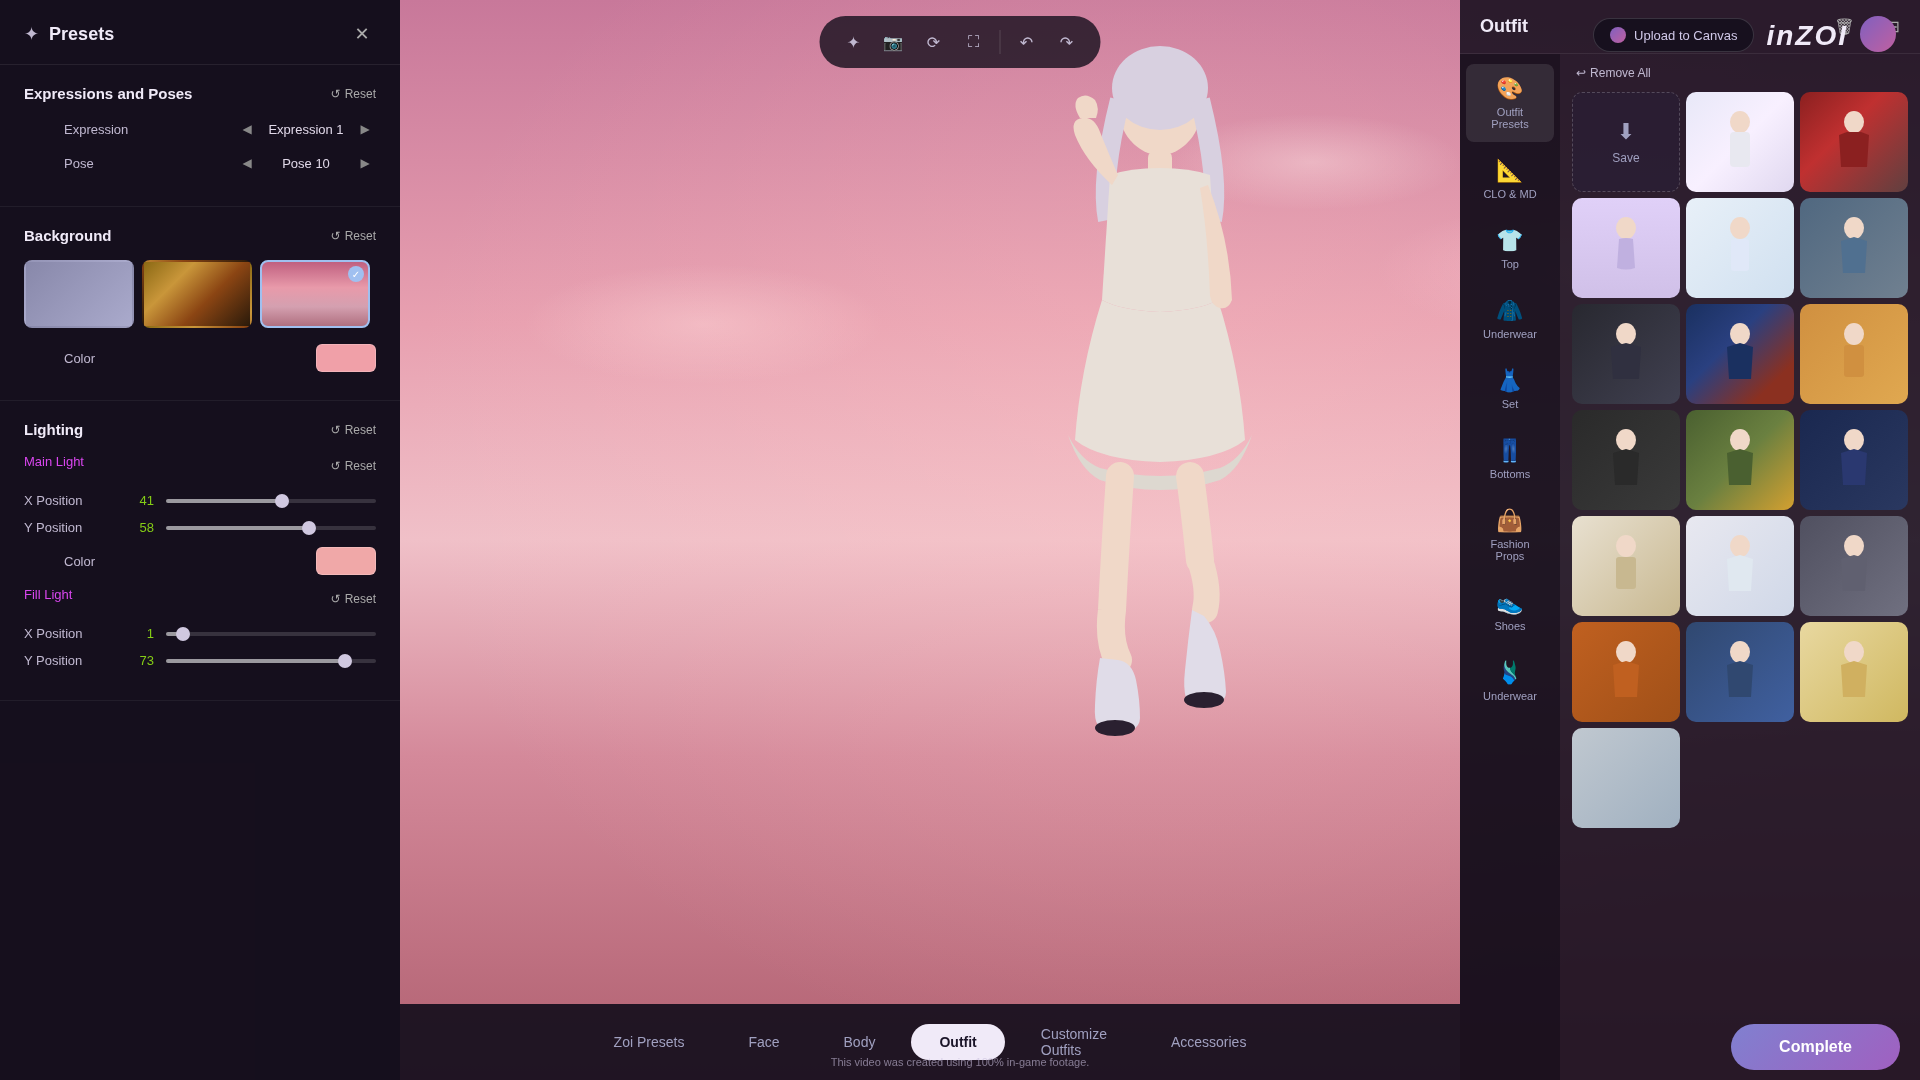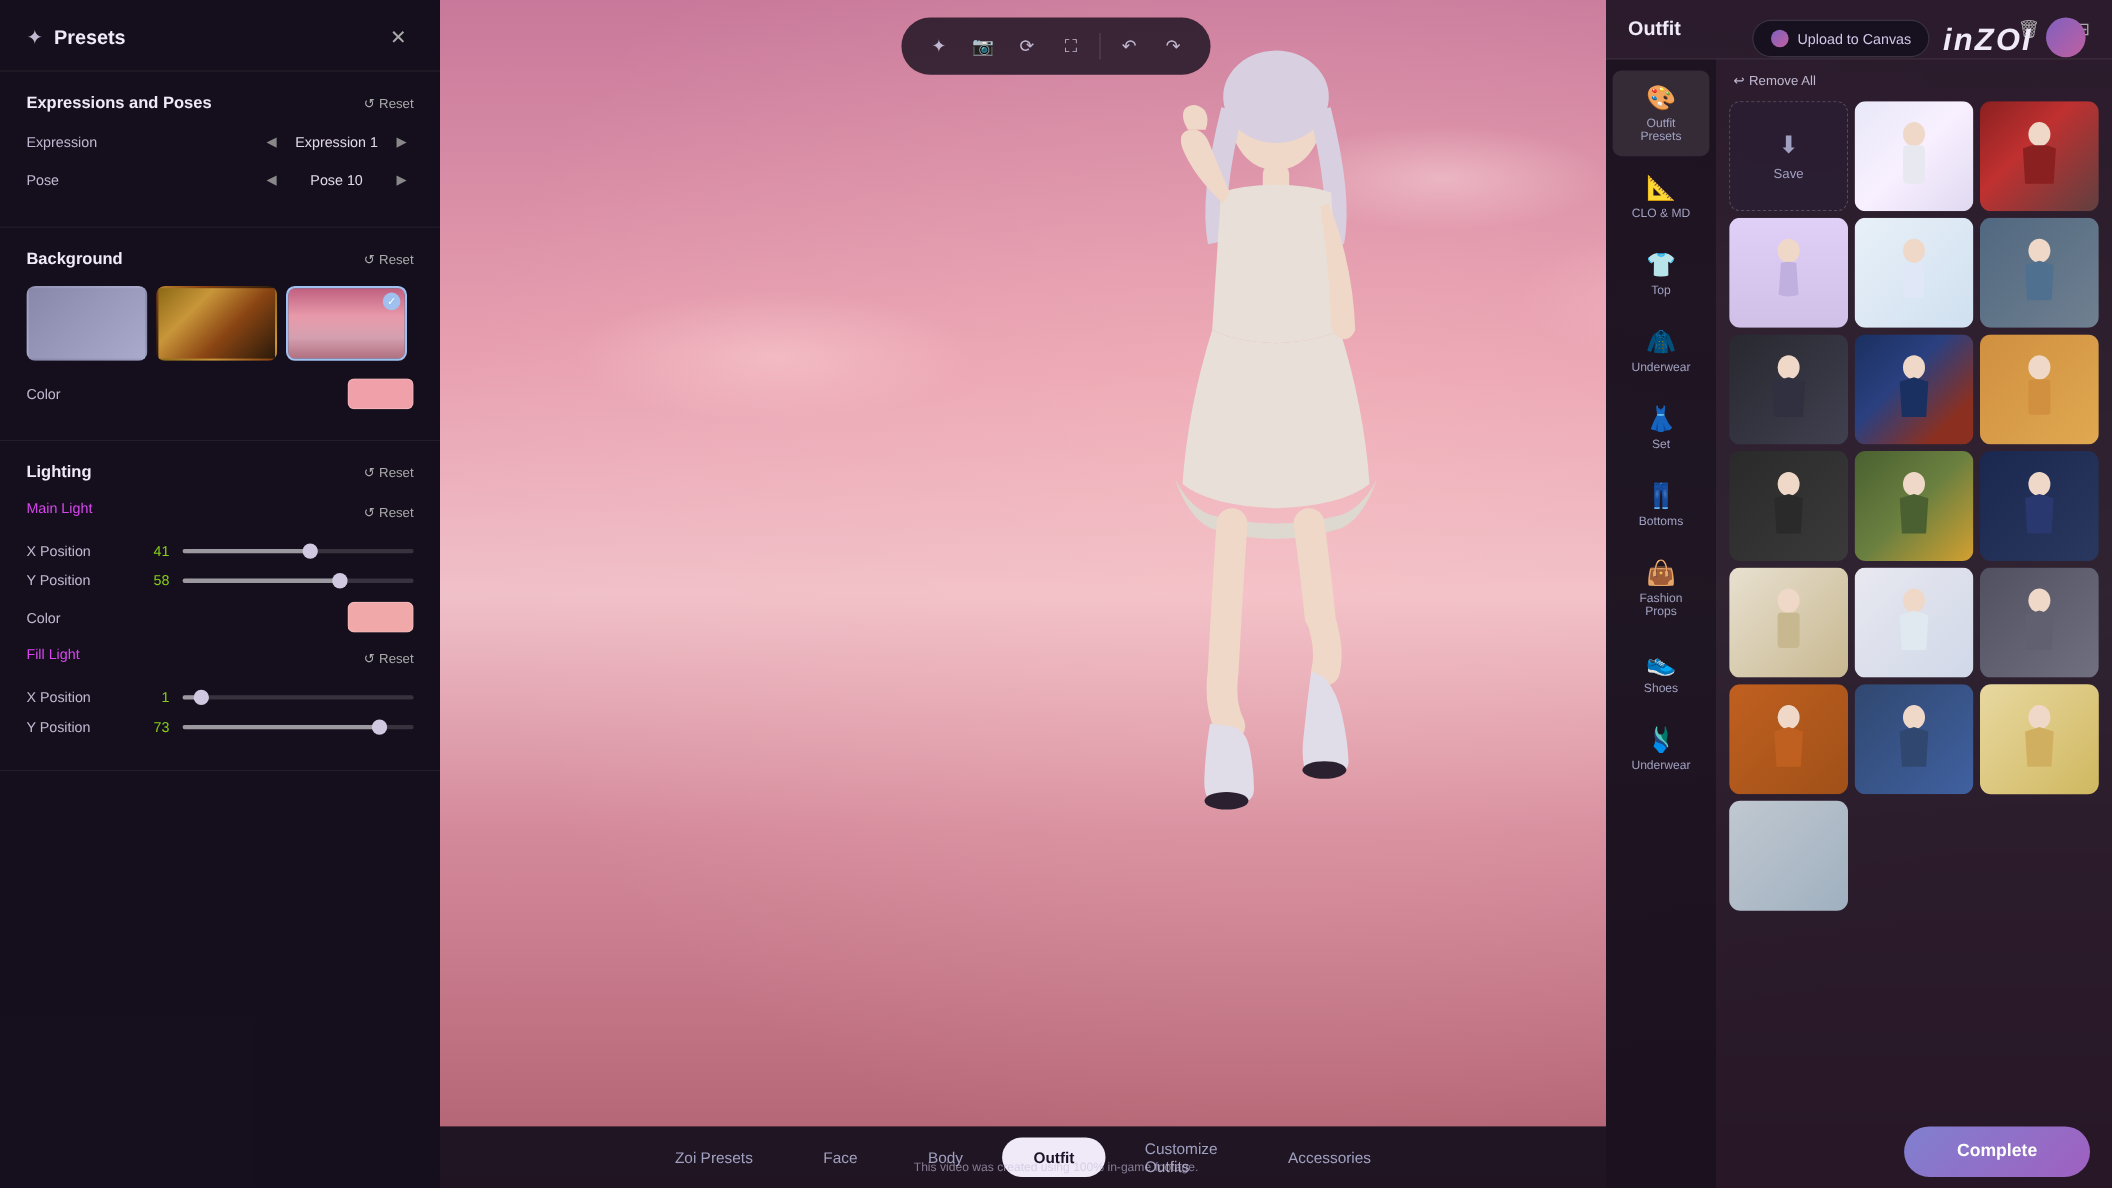--- a/index.html
+++ b/index.html
@@ -119,20 +119,21 @@
       display: flex;
       align-items: center;
       justify-content: space-between;
       margin-bottom: 12px;
     }
 
     .row-label {
       font-size: 13px;
       color: #c0b8d0;
       min-width: 80px;
+      margin-left: 40px;
     }
 
     .row-value-nav {
       display: flex;
       align-items: center;
       gap: 8px;
       flex: 1;
       justify-content: flex-end;
     }
 
@@ -493,21 +494,21 @@
     .oc-14 { background: linear-gradient(135deg, #505060 20%, #707080 80%); }
     .oc-15 { background: linear-gradient(135deg, #c06020 20%, #a05018 80%); }
     .oc-16 { background: linear-gradient(135deg, #304870 20%, #4060a0 80%); }
 
     
     .bottom-tabs {
       position: absolute;
       bottom: 0;
       left: 400px;
       right: 460px;
-      height: 56px;
+      height: 76px;
       background: rgba(20,14,28,0.92);
       display: flex;
       align-items: center;
       justify-content: center;
       gap: 8px;
       z-index: 10;
       padding: 0 20px;
     }
 
     .tab-item {

